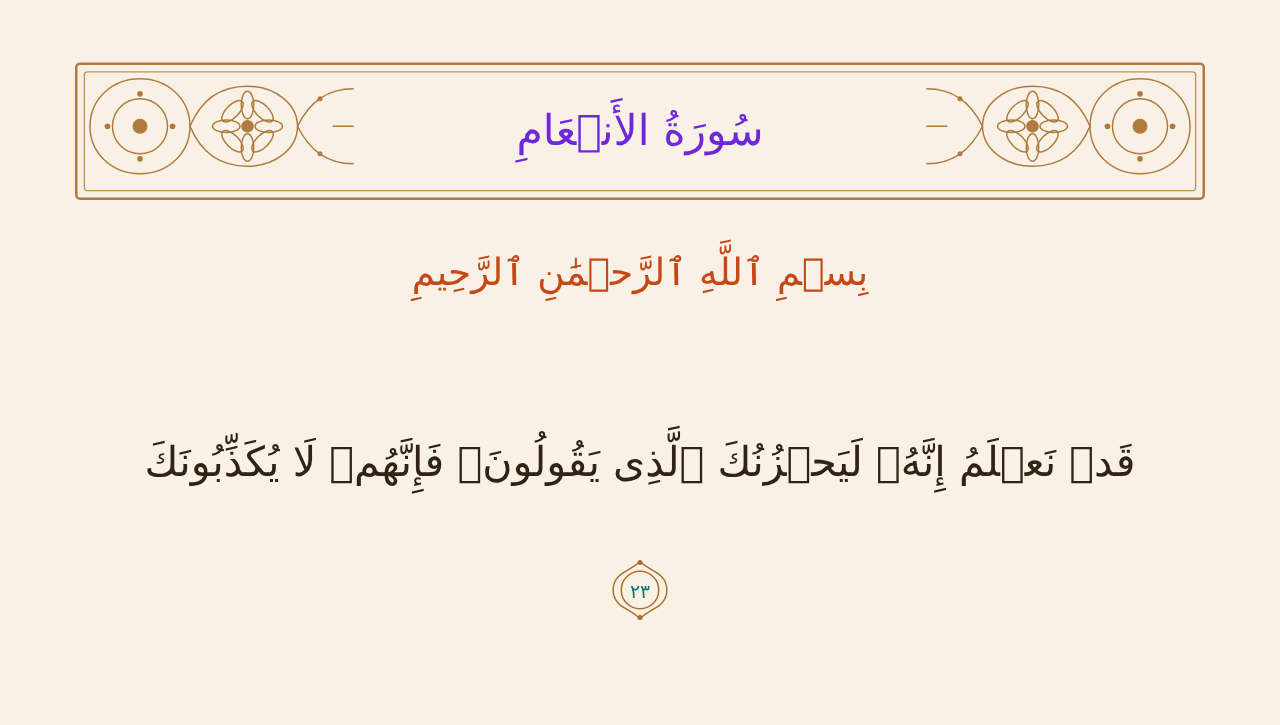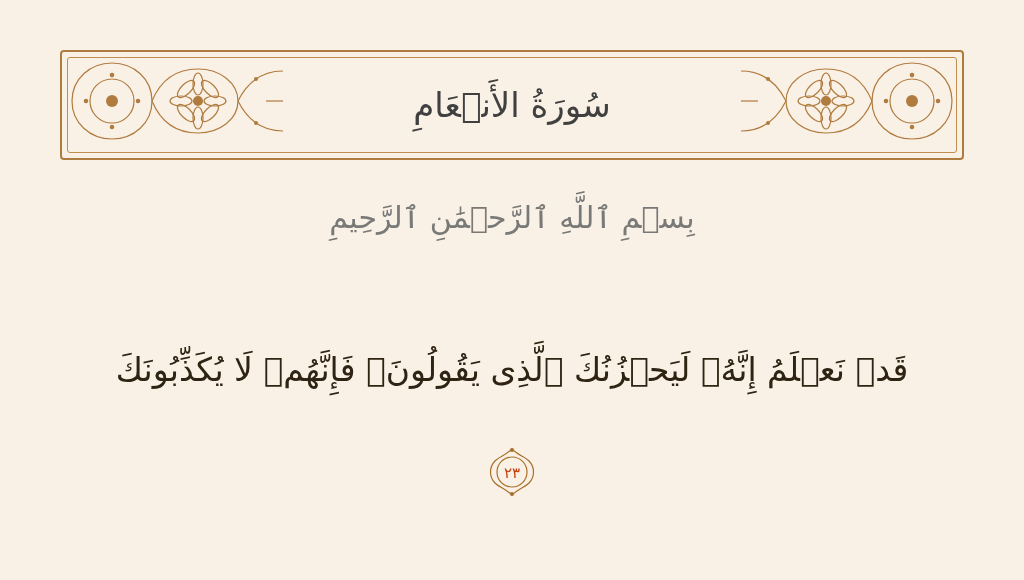--- a/index.html
+++ b/index.html
@@ -50,37 +50,37 @@
     position: absolute;
     left: 50%;
     top: 50%;
     transform: translate(-50%, -50%);
     text-align: center;
     white-space: nowrap;
   }
   .surah-title {
     font-family: "DejaVu Sans", "Liberation Sans", sans-serif;
     font-size: 34px;
-    color: #404040;
+    color: #6d28d9;
     direction: rtl;
     letter-spacing: 0;
     line-height: 1.25;
   }
 
   
   .basmala {
     position: absolute;
     top: 200px;
     left: 0;
     width: 1024px;
     text-align: center;
     direction: rtl;
     font-family: "DejaVu Sans", "Liberation Sans", sans-serif;
     font-size: 30px;
-    color: #737373;
+    color: #c2410c;
     opacity: 0.95;
   }
 
   
   .ayah-block {
     position: absolute;
     top: 320px;
     left: 52px;
     width: 920px;
     direction: rtl;
@@ -113,21 +113,21 @@
   }
   .ayah-number {
     position: absolute;
     left: 0;
     top: 0;
     width: 54px;
     height: 54px;
     line-height: 56px;
     text-align: center;
     font-size: 15px;
-    color: #c2410c;
+    color: #0f766e;
     font-family: "DejaVu Sans", sans-serif;
   }
 </style>
 </head>
 <body>
 
 <div class="surah-header">
   <div class="surah-header-inner"></div>
 
   <div class="ornament left">

